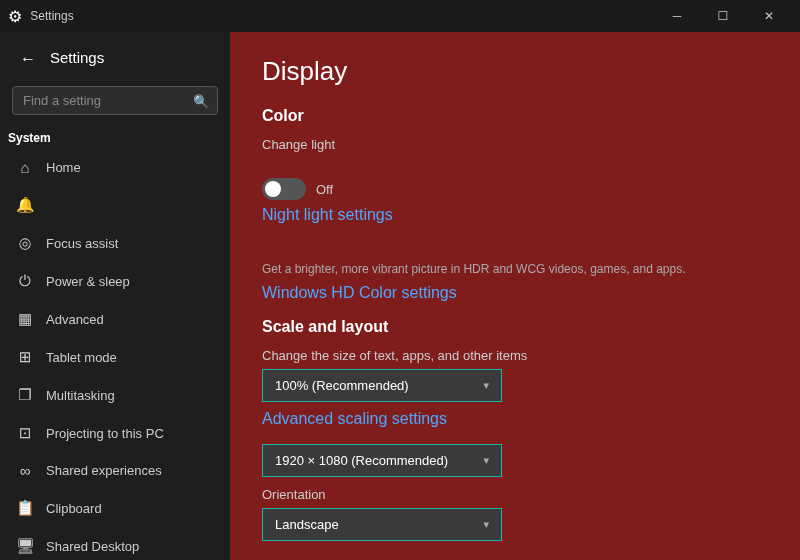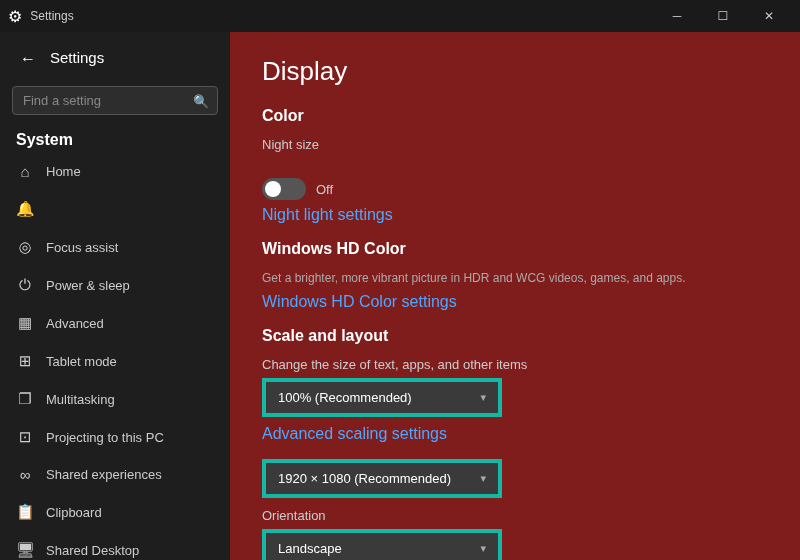--- a/index.html
+++ b/index.html
@@ -105,24 +105,24 @@
     .search-input::placeholder { color: #888; }
     .search-icon-wrapper {
       position: absolute;
       right: 8px;
       top: 50%;
       transform: translateY(-50%);
       color: #aaa;
       font-size: 13px;
     }
     .section-label {
-      font-size: 16px;
+      font-size: 12px;
       font-weight: 600;
       color: #ffffff;
-      padding: 8px 16px 4px 16px;
+      padding: 8px 16px 4px 8px;
     }
     .nav-item {
       display: flex;
       align-items: center;
       gap: 12px;
       padding: 10px 16px;
       cursor: pointer;
       font-size: 13px;
       color: #cccccc;
     }
@@ -155,20 +155,21 @@
     .setting-label {
       font-size: 13px;
       color: #cccccc;
       margin-bottom: 6px;
     }
     .setting-description {
       font-size: 12px;
       color: #aaaaaa;
       margin-bottom: 6px;
       line-height: 1.4;
+      margin-top: 21px;
     }
     .link-text {
       font-size: 16px;
       color: #4da6ff;
       cursor: pointer;
       margin-bottom: 16px;
       display: inline-block;
     }
 
     
@@ -204,21 +205,21 @@
       font-size: 13px;
       color: #cccccc;
     }
 
     
     .dropdown {
       display: flex;
       align-items: center;
       justify-content: space-between;
       background: #3a3a3a;
-      border: 4px solid #14b8a6;
+      border: 1px solid #14b8a6;
       padding: 8px 12px;
       font-size: 13px;
       color: #ffffff;
       cursor: pointer;
       width: 240px;
       margin-bottom: 8px;
     }
     .dropdown-arrow { font-size: 11px; color: #aaa; }
   </style>
 </head>
@@ -293,31 +294,30 @@
       <span>Shared Desktop</span>
     </div>
 
   </div>
 
   <div class="main-content">
     <h1 class="page-title">Display</h1>
 
     
     <div class="section-heading">Color</div>
-    <div class="setting-label">Night size</div>
+    <div class="setting-label">Change light</div>
     <div class="toggle-row">
       <div class="toggle off">
         <div class="toggle-thumb"></div>
       </div>
       <span class="toggle-label">Off</span>
     </div>
     <a class="link-text">Night light settings</a>
 
     
-    <div class="section-heading">Windows HD Color</div>
     <p class="setting-description">Get a brighter, more vibrant picture in HDR and WCG videos, games, and apps.</p>
     <a class="link-text">Windows HD Color settings</a>
 
     
     <div class="section-heading">Scale and layout</div>
     <div class="setting-label">Change the size of text, apps, and other items</div>
     <div class="dropdown">
       <span>100% (Recommended)</span>
       <span class="dropdown-arrow">▾</span>
     </div>

